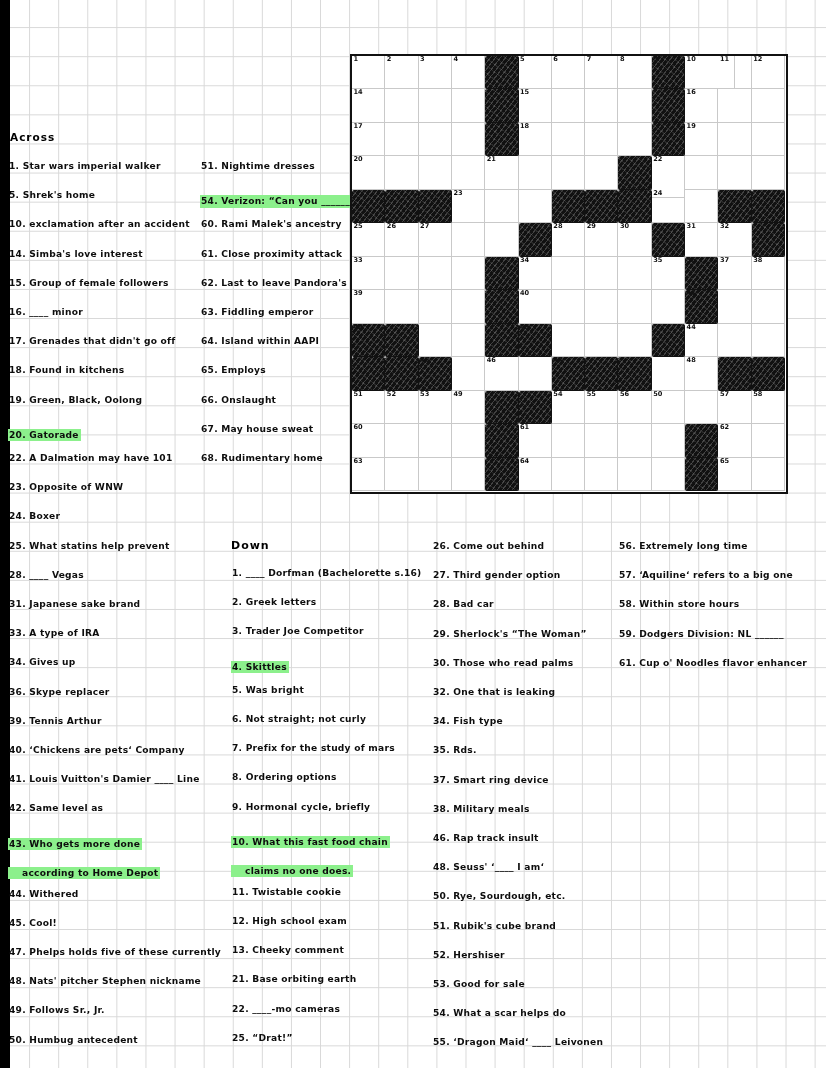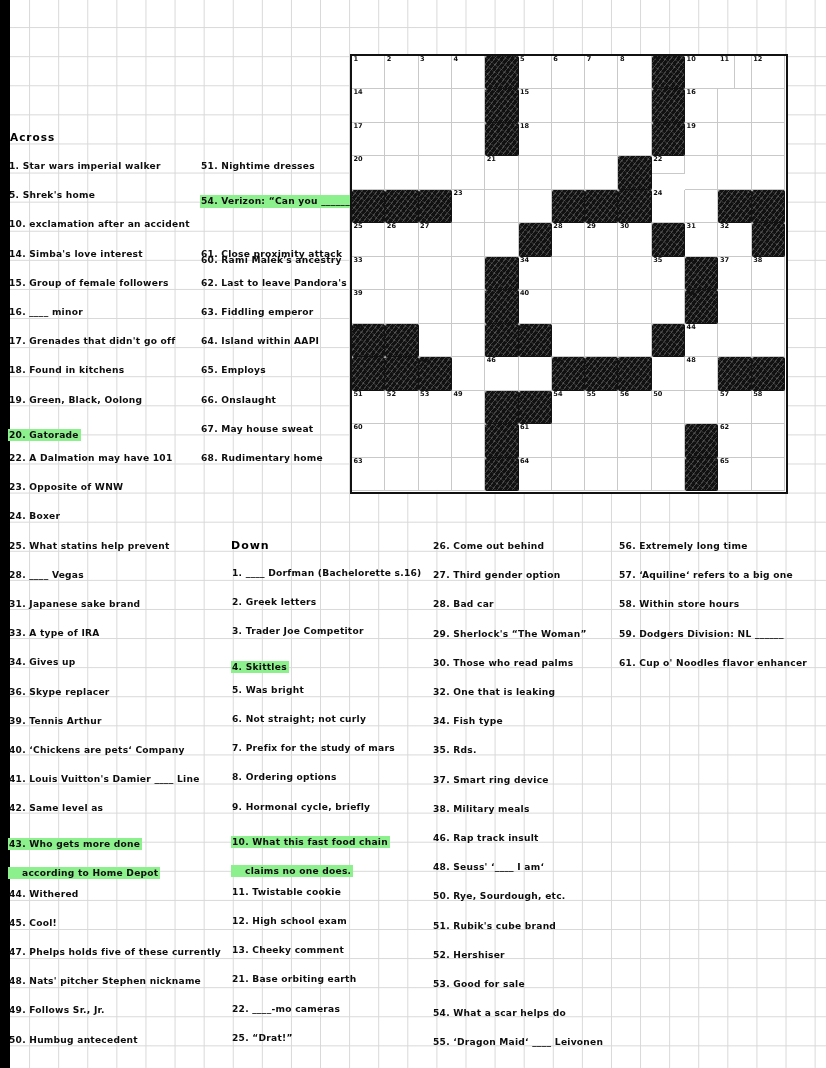--- a/index.html
+++ b/index.html
@@ -240,21 +240,21 @@
       </div>
       <div style="position: absolute; left: 0px; top: 873.664px; white-space: nowrap;">
         <span class="clue">50. Humbug antecedent</span>
       </div>
     </div>
   <div class="clue-col" id="col-across-2" style="left:200px; top:160px; width:160px;">
       <div style="position: absolute; left: 0px; top: 0px; white-space: nowrap;">
         <span class="clue">51. Nightime dresses</span>
       </div>
       <div style="position: absolute; left: 0px; top: 29.2px; white-space: nowrap;"><span class="clue hl">54. Verizon: “Can you ________?”</span></div>
-      <div style="position: absolute; left: 0px; top: 58.4px; white-space: nowrap; margin-top: 36px;">
+      <div style="position: absolute; left: 0px; top: 58.4px; white-space: nowrap;">
         <span class="clue">60. Rami Malek's ancestry</span>
       </div>
       <div style="position: absolute; left: 0px; top: 87.6px; white-space: nowrap;">
         <span class="clue">61. Close proximity attack</span>
       </div>
       <div style="position: absolute; left: 0px; top: 116.8px; white-space: nowrap;">
         <span class="clue">62. Last to leave Pandora's box</span>
       </div>
       <div style="position: absolute; left: 0px; top: 146px; white-space: nowrap;">
         <span class="clue">63. Fiddling emperor</span>
@@ -479,21 +479,21 @@
         <div class="cell" style="left: 33.3077px; top: 100.385px; width: 33.3077px; height: 33.4615px;"></div>
         <div class="cell" style="left: 66.6154px; top: 100.385px; width: 33.3077px; height: 33.4615px;"></div>
         <div class="cell" style="left: 99.9231px; top: 100.385px; width: 33.3077px; height: 33.4615px;"></div>
         <div class="cell" style="left: 133.231px; top: 100.385px; width: 33.3077px; height: 33.4615px;">
           <span class="num">21</span>
         </div>
         <div class="cell" style="left: 166.538px; top: 100.385px; width: 33.3077px; height: 33.4615px;"></div>
         <div class="cell" style="left: 199.846px; top: 100.385px; width: 33.3077px; height: 33.4615px;"></div>
         <div class="cell" style="left: 233.154px; top: 100.385px; width: 33.3077px; height: 33.4615px;"></div>
         <div class="cell black" style="left: 266.462px; top: 100.385px; width: 33.3077px; height: 33.4615px;"></div>
-        <div class="cell" style="left: 299.769px; top: 100.385px; width: 33.3077px; height: 18px;">
+        <div class="cell" style="left: 299.769px; top: 100.385px; width: 33.3077px; height: 42px;">
           <span class="num">22</span>
         </div>
         <div class="cell" style="left: 333.077px; top: 100.385px; width: 33.3077px; height: 33.4615px;"></div>
         <div class="cell" style="left: 366.385px; top: 100.385px; width: 33.3077px; height: 33.4615px;"></div>
         <div class="cell" style="left: 399.692px; top: 100.385px; width: 33.3077px; height: 33.4615px;"></div>
         <div class="cell black" style="left: 0px; top: 133.846px; width: 33.3077px; height: 33.4615px;"></div>
         <div class="cell black" style="left: 33.3077px; top: 133.846px; width: 33.3077px; height: 33.4615px;"></div>
         <div class="cell black" style="left: 66.6154px; top: 133.846px; width: 33.3077px; height: 33.4615px;"></div>
         <div class="cell" style="left: 99.9231px; top: 133.846px; width: 33.3077px; height: 33.4615px;">
           <span class="num">23</span>

